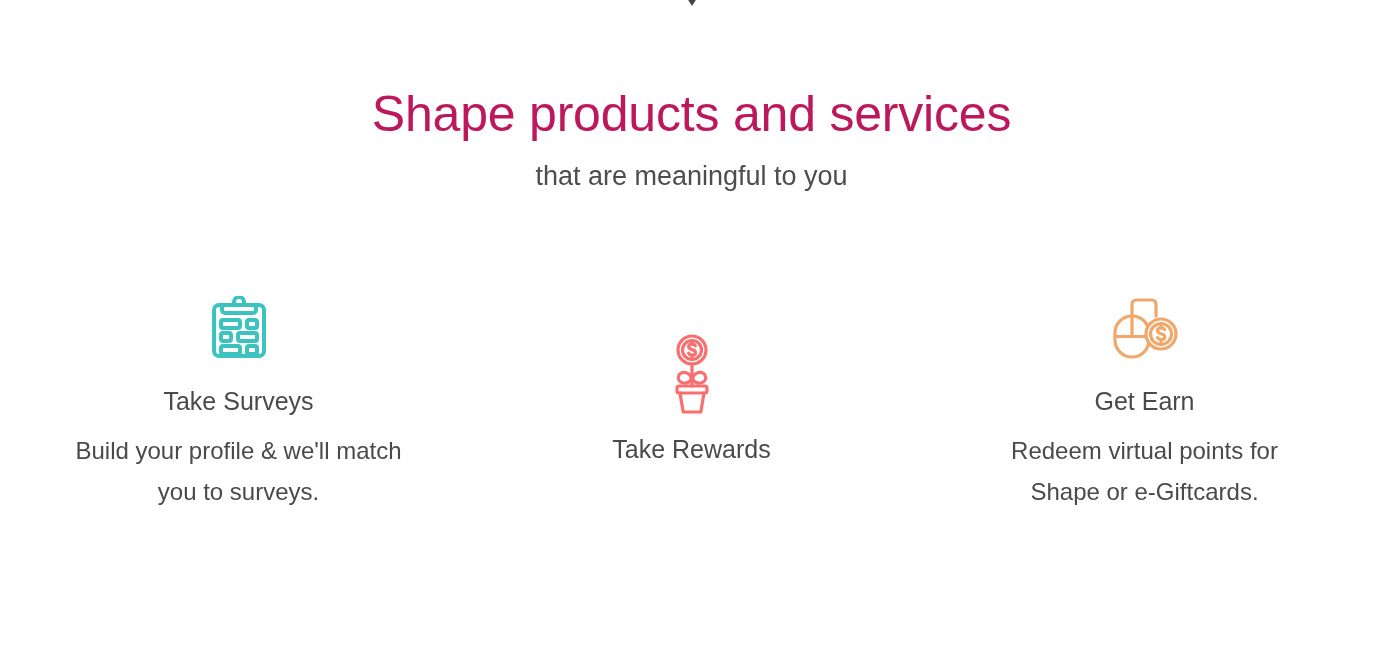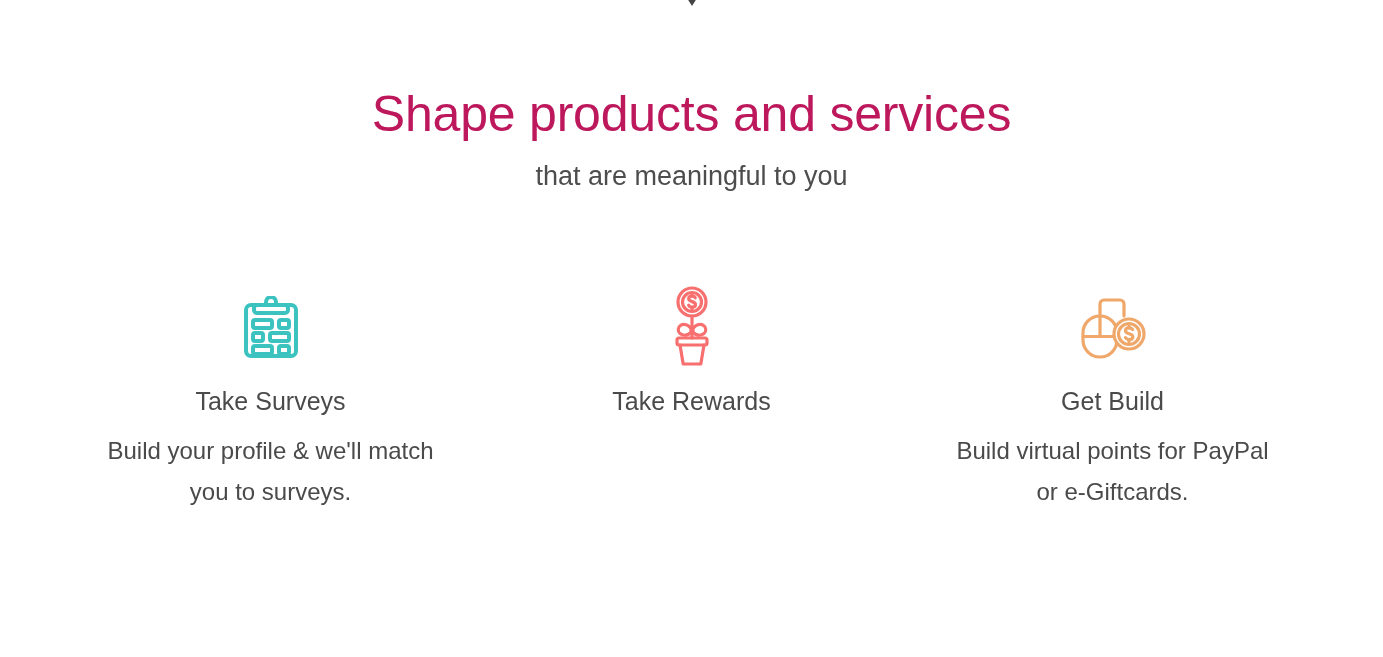--- a/index.html
+++ b/index.html
@@ -51,21 +51,22 @@
     font-weight: 400;
     line-height: 1.2;
     color: #4d4d4d;
   }
 
   
   .features {
     margin-top: 92px;
     display: flex;
     justify-content: center;
-    align-items: flex-start;
+    align-items: center;
+    gap: 32px;
   }
   .feature {
     width: 421px;
     text-align: center;
     display: flex;
     flex-direction: column;
     align-items: center;
   }
   .feature-icon {
     height: 86px;
@@ -169,17 +170,17 @@
 
           <path d="M5 42.5 h34 M22 22 v20.5"></path>
 
           <circle cx="51" cy="40" r="15" fill="#ffffff"></circle>
           <circle cx="51" cy="40" r="10.5"></circle>
           <path d="M54.6 35.6 a3.4 3.4 0 0 0 -3.6 -1.7 c-2.1 0 -3.5 1.2 -3.5 2.8 c0 3.9 7.3 2.1 7.3 6 c0 1.7 -1.5 2.9 -3.8 2.9 a3.7 3.7 0 0 1 -3.6 -2"></path>
           <path d="M51 31.8 v2.1 M51 45.6 v2.2"></path>
         </g>
       </svg>
     </div>
-    <h3 class="feature-title">Get Build</h3>
-    <p class="feature-desc">Build virtual points for PayPal or e-Giftcards.</p>
+    <h3 class="feature-title">Get Earn</h3>
+    <p class="feature-desc">Redeem virtual points for Shape or e-Giftcards.</p>
   </div>
 
 </section>
 
 </body></html>

